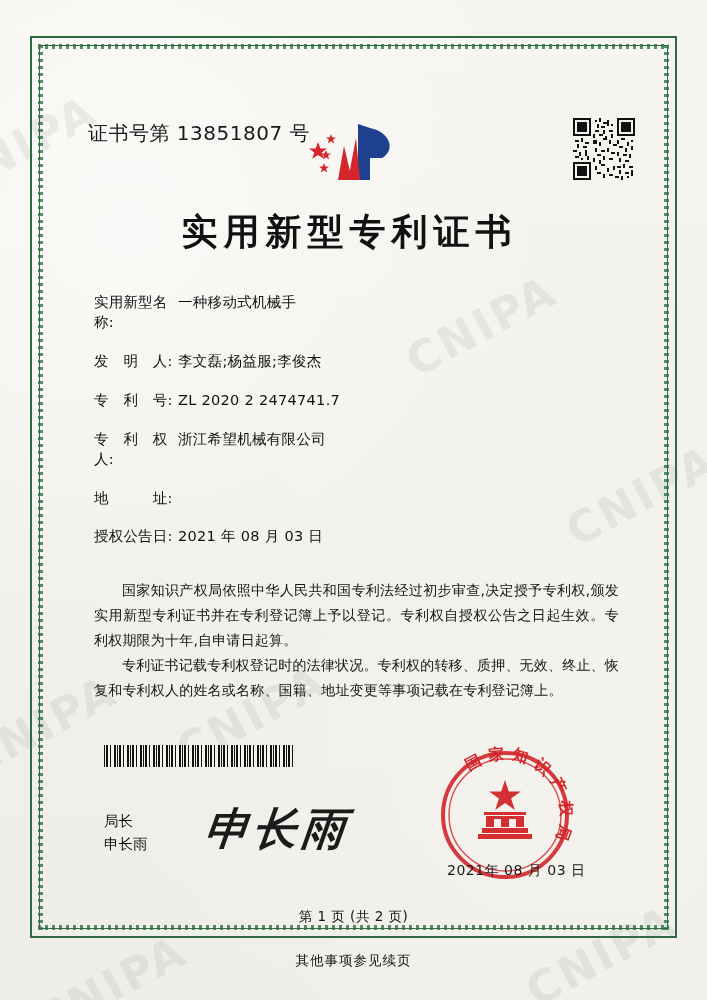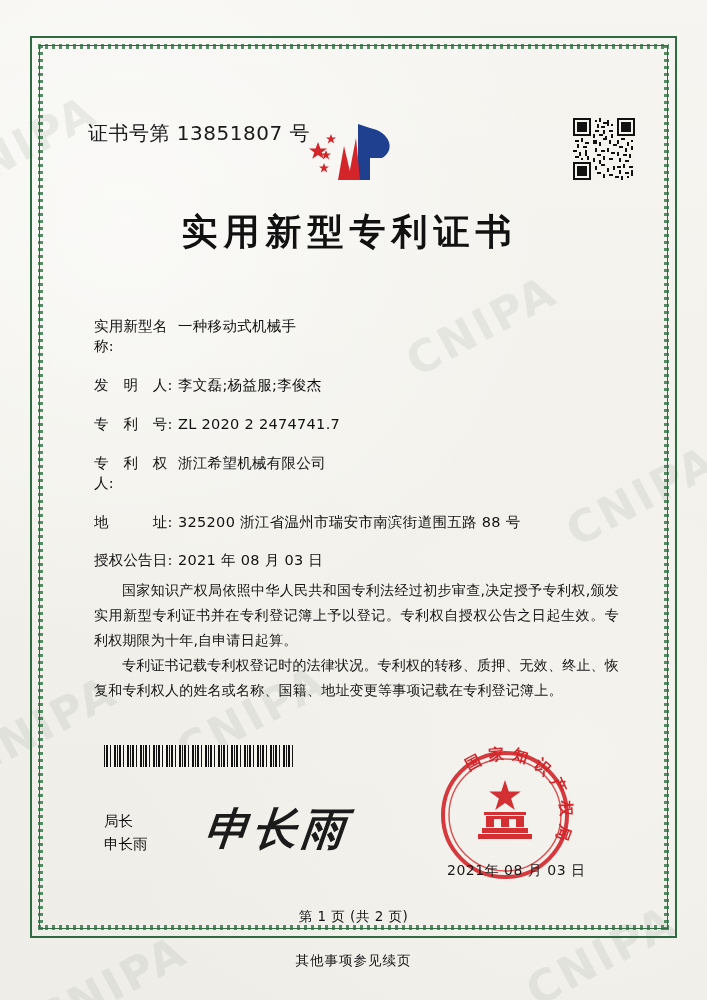--- a/index.html
+++ b/index.html
@@ -113,21 +113,21 @@
     font-size: 36px;
     font-weight: 700;
     letter-spacing: 6px;
     color: #111;
     font-family: "DejaVu Sans", "Liberation Sans", sans-serif;
   }
 
   
   .fields {
     position: absolute;
-    left: 94px; top: 292px; right: 90px; margin-top: 24px;
+    left: 94px; top: 292px; right: 90px;
   }
   .field-row {
     display: flex;
     align-items: baseline;
     margin-bottom: 18.5px;
     font-size: 14.5px;
     color: #121212;
     line-height: 1.4;
   }
   .f-label {
@@ -358,21 +358,20 @@
     </div>
 
 
     <div class="field-row">
       <span class="f-label">专　利　权　人:</span>
       <span class="f-value">浙江希望机械有限公司</span>
     </div>
 
     <div class="field-row">
       <span class="f-label">地　　　址:</span>
-      <span class="f-value">325200 浙江省温州市瑞安市南滨街道围五路 88 号</span>
     </div>
 
     <div class="row-split">
       <span class="split-left">
         <span class="f-label">授权公告日:</span>
         <span class="f-value">2021 年 08 月 03 日</span>
       </span>
     </div>
 
   </div>

